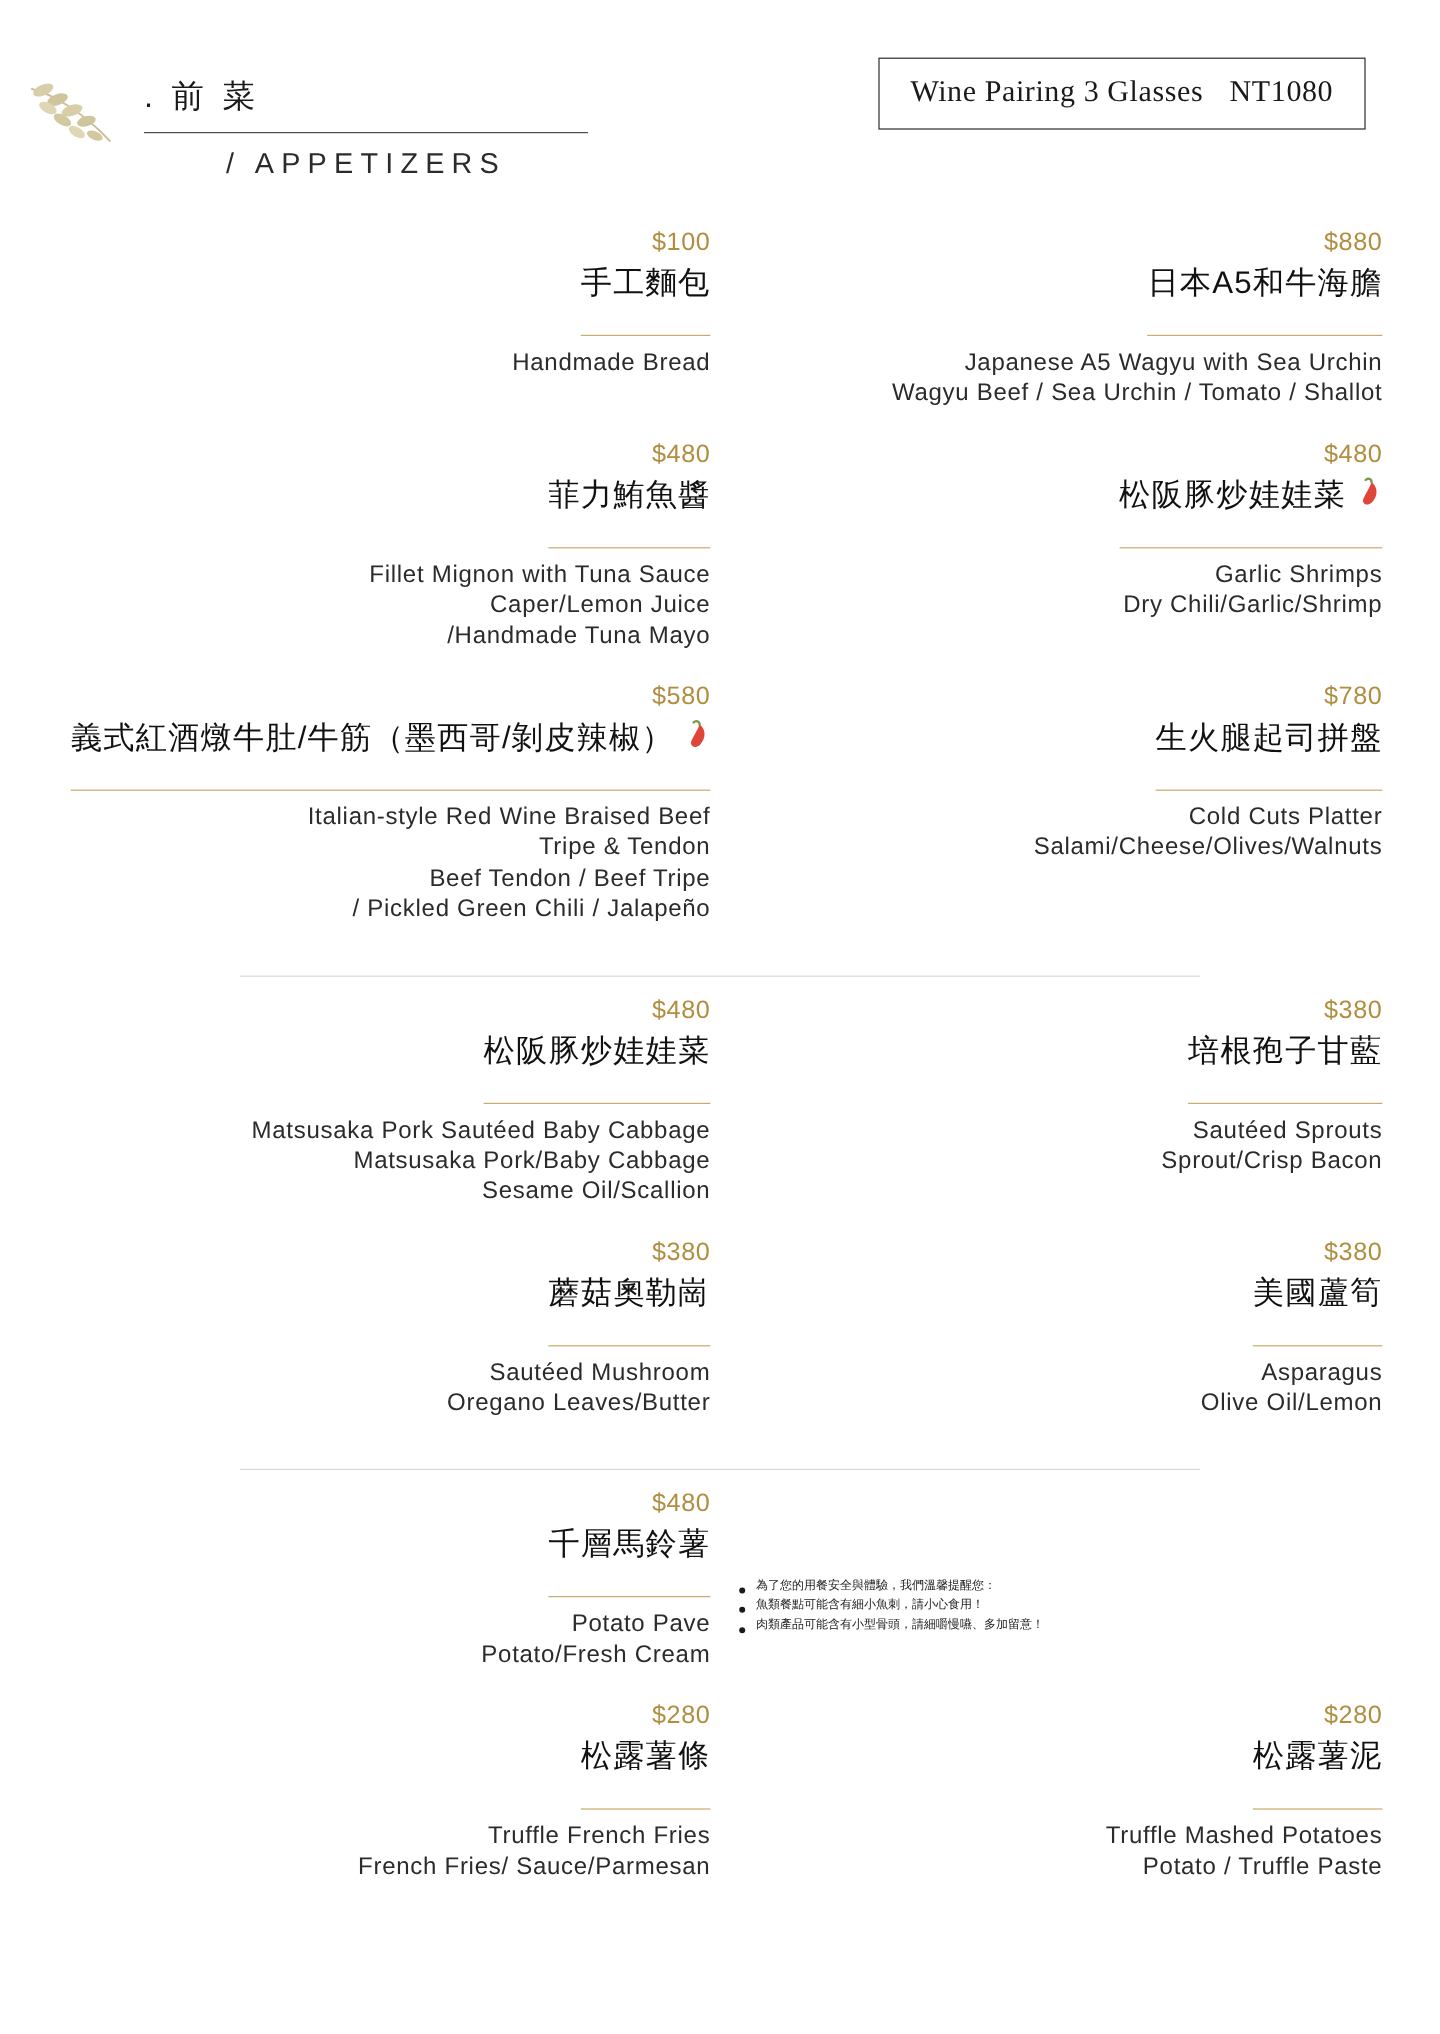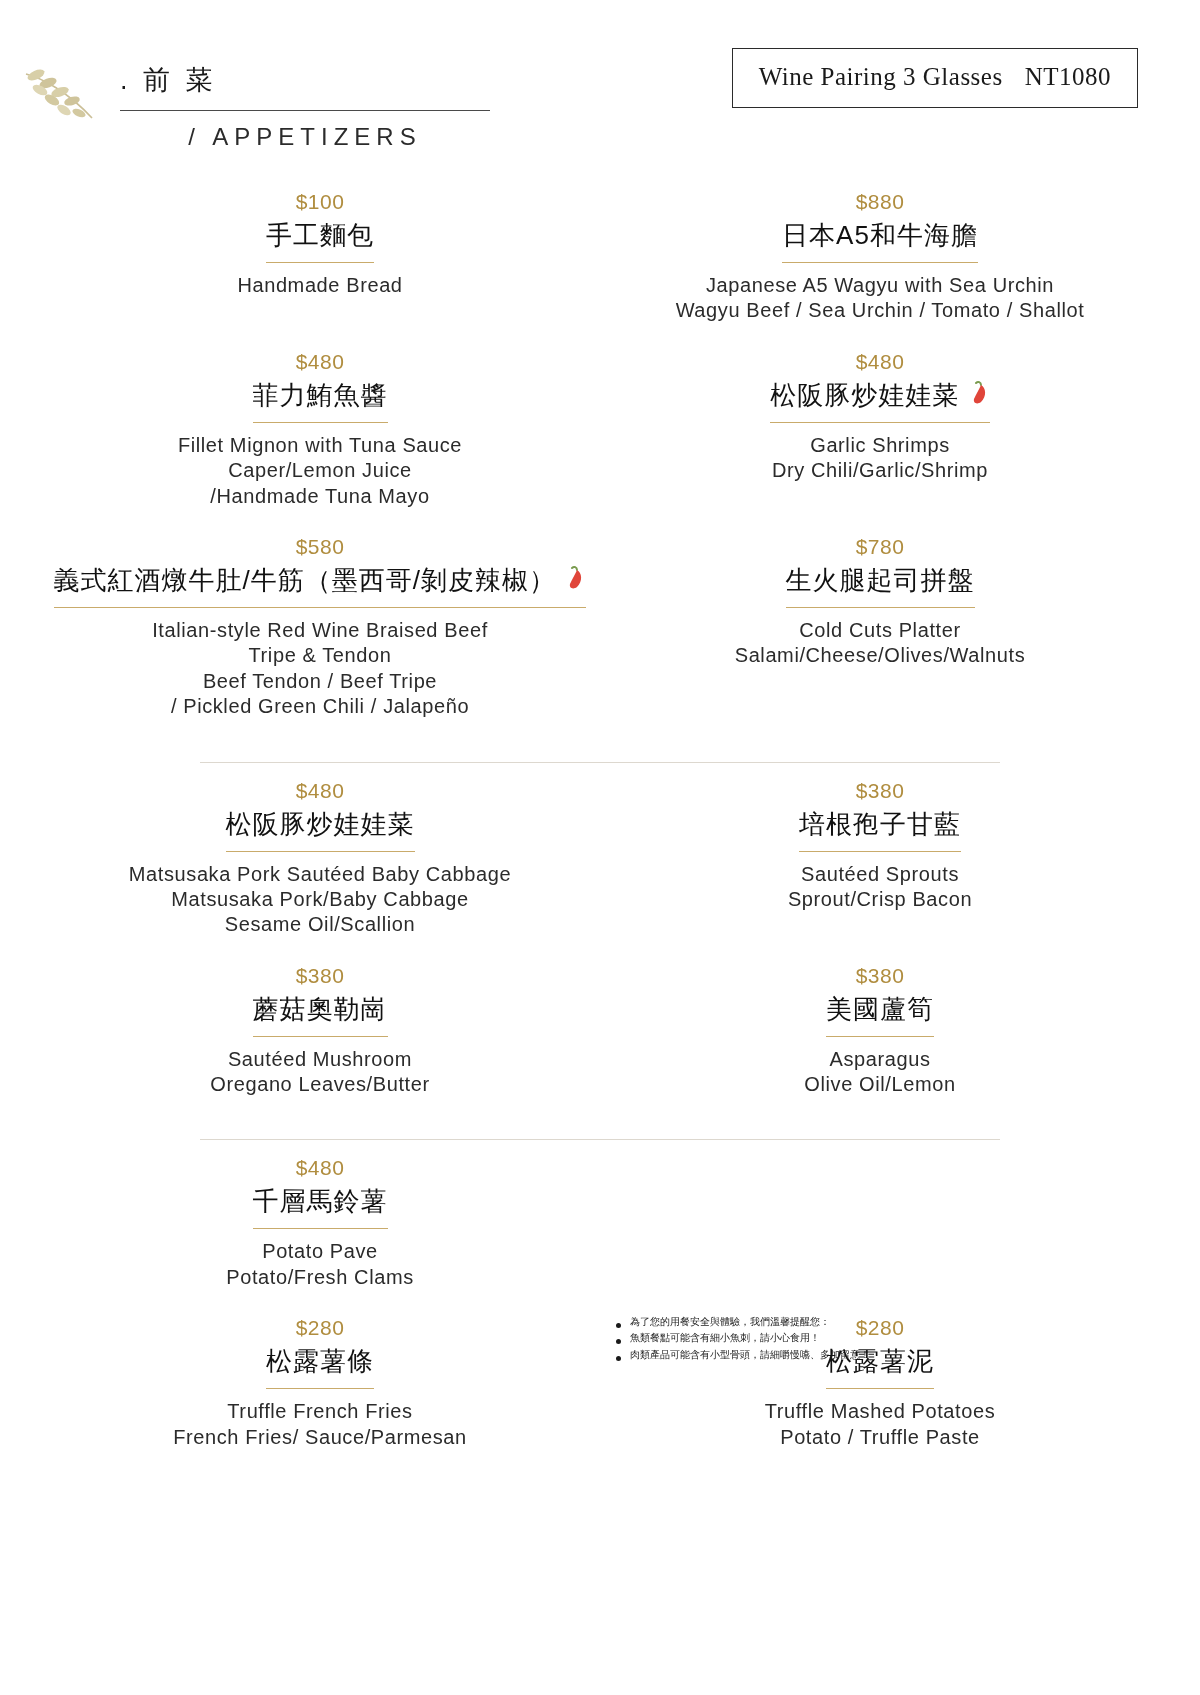--- a/index.html
+++ b/index.html
@@ -90,33 +90,33 @@
   .row {
     display: flex;
     width: 100%;
   }
   .col {
     width: 50%;
     box-sizing: border-box;
     padding: 0 8px;
   }
   .item {
-    text-align: center;
+    text-align: right;
     margin-bottom: 26px;
   }
   .price {
     color: #b08d3f;
     font-size: 21px;
     margin-bottom: 4px;
     letter-spacing: 0.5px;
   }
   .name-cn-wrap {
     display: inline-block;
     position: relative;
-    padding-bottom: 9px;
+    padding-bottom: 26px;
     border-bottom: 1.2px solid #c9ab6b;
     margin-bottom: 10px;
   }
   .name-cn {
     font-size: 26px;
     letter-spacing: 1px;
     color: #111;
     white-space: nowrap;
   }
   .chili {
@@ -335,21 +335,21 @@
 
     <div class="group">
       <div class="row">
         <div class="col">
           <div class="item">
             <div class="price">$480</div>
             <div class="name-cn-wrap">
               <span class="name-cn">千層馬鈴薯</span>
             </div>
             <div class="desc">Potato Pave
-Potato/Fresh Clams</div>
+Potato/Fresh Cream</div>
           </div>
         </div>
       </div>
 
       <div class="row">
         <div class="col">
           <div class="item">
             <div class="price">$280</div>
             <div class="name-cn-wrap">
               <span class="name-cn">松露薯條</span>

